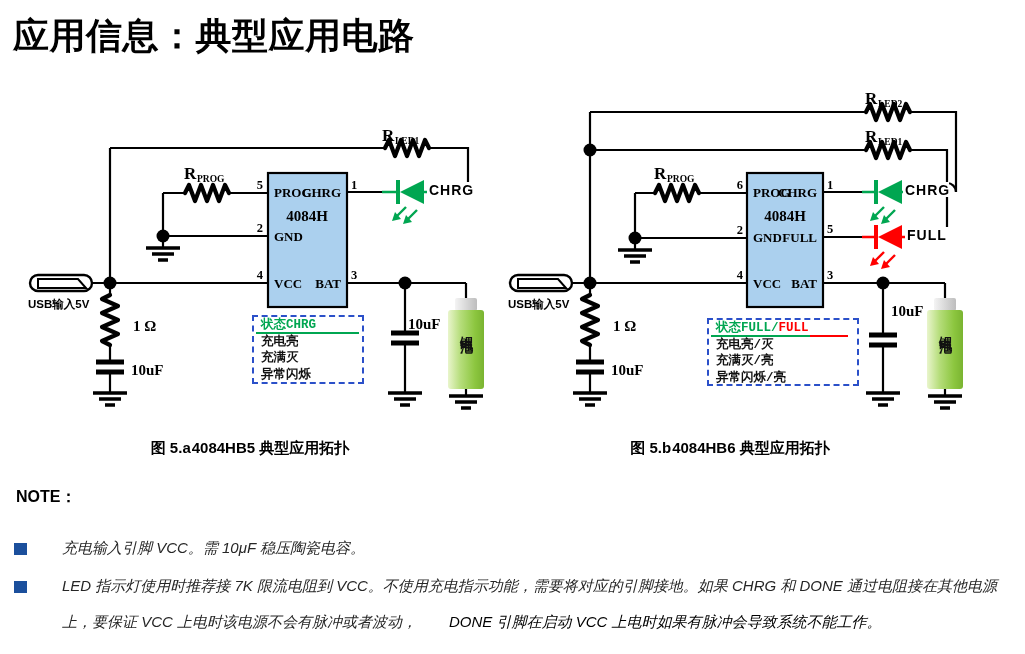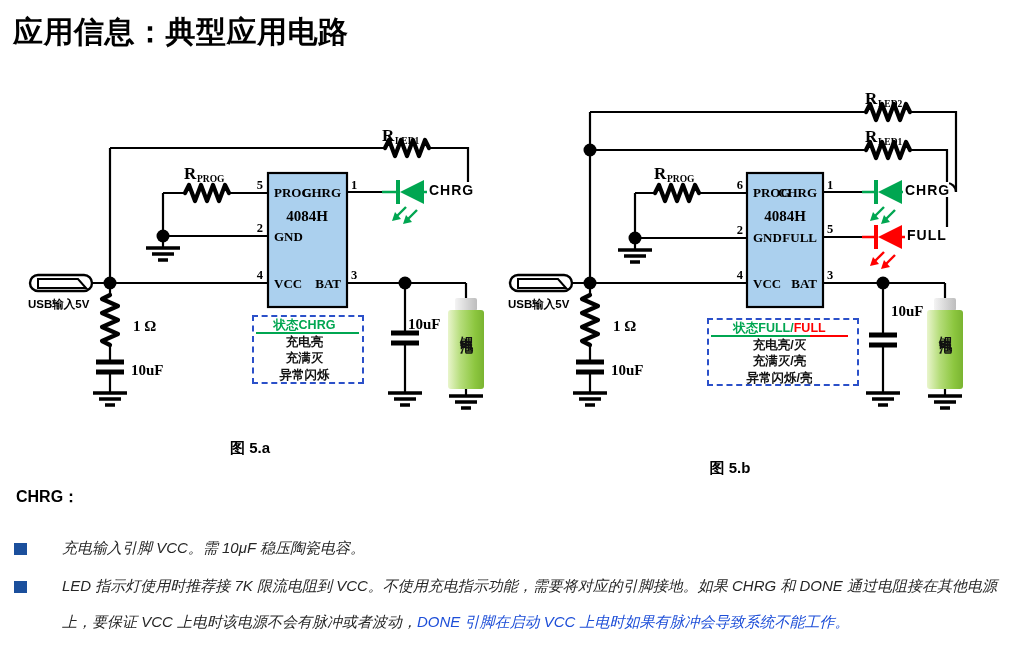--- a/index.html
+++ b/index.html
@@ -1,43 +1,43 @@
 <!DOCTYPE html>
 <html><head>
 <meta charset="utf-8">
 <style>
   html,body{margin:0;padding:0;}
   body{width:1025px;height:654px;background:#ffffff;position:relative;overflow:hidden;
        font-family:"Liberation Sans",sans-serif;}
   .abs{position:absolute;}
-  .page-title{left:13px;top:12px;font-size:30px;font-weight:bold;color:#000;letter-spacing:.5px;}
+  .page-title{left:13px;top:12px;font-size:36px;font-weight:bold;color:#000;letter-spacing:.5px;}
   svg.circuit{position:absolute;}
   .wire{stroke:#000;stroke-width:2.2;fill:none;}
   .gwire{stroke:#00A651;stroke-width:2.4;fill:none;}
   .rwire{stroke:#FF0000;stroke-width:2.4;fill:none;}
   .res{stroke:#000;stroke-width:4.2;fill:none;stroke-linejoin:round;stroke-linecap:round;}
   .cap{stroke:#000;stroke-width:5;fill:none;}
   .gnd{stroke:#000;stroke-width:3.6;fill:none;}
   .dot{fill:#000;}
   text{fill:#000;}
   .t-serif{font-family:"Liberation Serif",serif;font-weight:bold;}
   .t-sans{font-family:"Liberation Sans",sans-serif;font-weight:bold;}
   .status-table{position:absolute;border:2px dashed #2B50C9;font-size:12.5px;font-weight:bold;
                 color:#111;background:#fff;box-sizing:border-box;}
-  .st-row{display:flex;justify-content:center;line-height:16.5px;padding:0 14px 0 7px;}
+  .st-row{display:flex;justify-content:flex-start;line-height:16.5px;padding:0 14px 0 7px;font-family:Liberation Mono, monospace;}
   .st-header{position:relative;color:#00A651;}
   .u-green{position:absolute;height:2px;background:#00A651;bottom:0;}
   .u-red{position:absolute;height:2px;background:#FF0000;bottom:0;}
   .hred{color:#FF0000;}
   .fig-caption{position:absolute;font-size:15px;font-weight:bold;display:flex;justify-content:center;
                gap:1px;color:#000;width:300px;}
   .note-head{font-size:16px;font-weight:bold;color:#000;}
   .bullet{position:absolute;width:13px;height:12px;background:#1B4F9C;}
   .note-text{font-size:15px;color:#262626;white-space:nowrap;font-style:italic;}
-  .red{color:#1d4ed8;}
+  .red{color:#000000;margin-left:32px;}
   .batt-label{position:absolute;writing-mode:vertical-rl;text-orientation:upright;
               font-size:13px;font-weight:bold;letter-spacing:2px;color:#111;line-height:14px;}
 </style>
 </head>
 <body>
 
 <div class="abs page-title">应用信息：典型应用电路</div>
 
 <svg class="circuit" style="left:0;top:80px;" width="512" height="360" viewBox="0 80 512 360">
   <defs>
@@ -162,20 +162,21 @@
       <span>灭</span>
   </div>
   <div class="st-row">
     <span>异常</span>
       <span>闪烁</span>
   </div>
 </div>
 
 <div class="fig-caption" style="left:100px;top:439px;">
   <span>图 5.a</span>
+  <span>4084HB5 典型应用拓扑</span>
 </div>
 
 <svg class="circuit" style="left:500px;top:80px;" width="525" height="360" viewBox="500 80 525 360">
   <defs>
     <linearGradient id="battB" x1="0" y1="0" x2="1" y2="0">
       <stop offset="0" stop-color="#e9f5cc"></stop>
         <stop offset="0.35" stop-color="#b5dd7a"></stop>
       <stop offset="0.75" stop-color="#8CC63F"></stop>
         <stop offset="1" stop-color="#7ab431"></stop>
     </linearGradient>
@@ -315,25 +316,26 @@
   <div class="st-row">
     <span>充满</span>
       <span>灭/亮</span>
   </div>
   <div class="st-row">
     <span>异常</span>
       <span>闪烁/亮</span>
   </div>
 </div>
 
-<div class="fig-caption" style="left:580px;top:439px;margin-top:20px;">
+<div class="fig-caption" style="left:580px;top:439px;">
   <span>图 5.b</span>
-</div>
-
-<div class="abs note-head" style="left:16px;top:487px;">CHRG：</div>
+  <span>4084HB6 典型应用拓扑</span>
+</div>
+
+<div class="abs note-head" style="left:16px;top:487px;">NOTE：</div>
 
 <div class="bullet" style="left:14px;top:543px;"></div>
 <div class="abs note-text" style="left:62px;top:539px;">充电输入引脚 VCC。需 10μF 稳压陶瓷电容。</div>
 
 <div class="bullet" style="left:14px;top:581px;"></div>
 <div class="abs note-text" style="left:62px;top:577px;">LED 指示灯使用时推荐接 7K 限流电阻到 VCC。不使用充电指示功能，需要将对应的引脚接地。如果 CHRG 和 DONE 通过电阻接在其他电源</div>
 
 <div class="abs note-text" style="left:62px;top:613px;">
   <span>上，要保证 VCC 上电时该电源不会有脉冲或者波动，</span><span class="red">DONE 引脚在启动 VCC 上电时如果有脉冲会导致系统不能工作。</span>
 </div>

